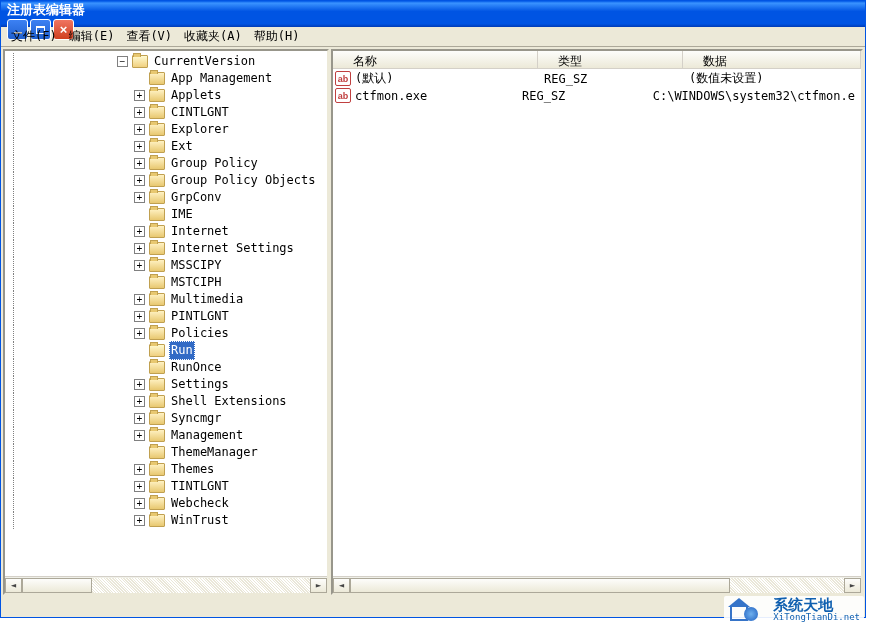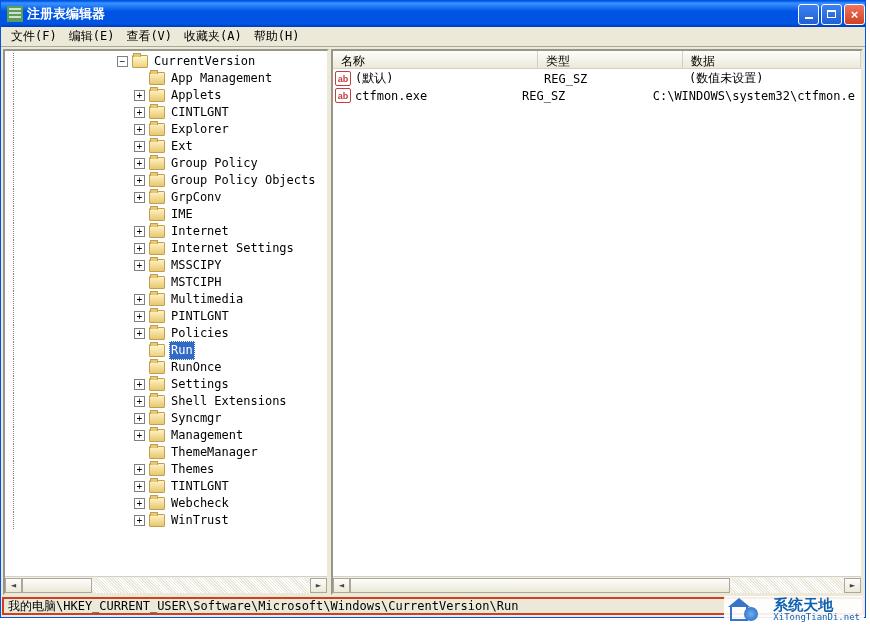--- a/index.html
+++ b/index.html
@@ -1,19 +1,19 @@
 <!DOCTYPE html>
 <html><head>
 <meta charset="utf-8">
 <style>
 * { box-sizing: border-box; margin: 0; padding: 0; }
 body { font-family: "SimSun", "宋体", monospace; font-size: 12px; background: #fff; width: 870px; height: 630px; position: relative; overflow: hidden; }
 
 .window { position: absolute; top: 0; left: 0; width: 866px; height: 618px; border: 1px solid #0054e3; background: #ece9d8; }
-.titlebar { height: 26px; background: linear-gradient(to bottom, #0058e6 0%, #3a93ff 8%, #0054e3 40%, #0054e3 88%, #003bb5 100%); display: flex; align-items: center; padding: 0 0 0 6px; color: #fff; font-weight: bold; }
+.titlebar { height: 26px; background: linear-gradient(to bottom, #0058e6 0%, #3a93ff 8%, #0054e3 40%, #0054e3 88%, #003bb5 100%); display: flex; padding: 0 0 0 6px; color: #fff; font-weight: bold; flex-direction: column; }
 .titlebar .icon { width: 16px; height: 16px; margin-right: 4px; background: #5a9e5a; position: relative; }
 .titlebar .icon::before { content:""; position:absolute; inset:2px; background: repeating-linear-gradient(to bottom,#cfe0cf 0 2px,#5a9e5a 2px 4px); }
 .titlebar .title { flex: 1; font-size: 13px; }
 .winbtns { display: flex; gap: 2px; }
 .winbtn { width: 21px; height: 21px; border: 1px solid #fff; border-radius: 3px; display: flex; align-items: center; justify-content: center; font-family: Arial; font-size: 12px; font-weight: bold; color: #fff; }
 .winbtn.min, .winbtn.max { background: linear-gradient(#3c81f3,#2060d0); }
 .winbtn.close { background: linear-gradient(#f07460,#d04020); }
 .winbtn.min span { display:block; width:8px; height:2px; background:#fff; margin-top:7px; }
 .winbtn.max span { display:block; width:9px; height:8px; border:1px solid #fff; border-top:2px solid #fff; }
 .winbtn.close span { font-size:13px; line-height:1; }
@@ -35,21 +35,21 @@
 .treelabel { padding: 0 2px; }
 .treelabel.selected { background:#316ac5; color:#fff; border:1px dotted #fff; padding:0 1px; }
 .indent { display:inline-block; height:17px; flex-shrink:0; }
 
 .hscrollbar { height:17px; background:#f0f0e8; border-top:1px solid #d4d0c8; display:flex; align-items:center; }
 .scrollbtn { width:17px; height:15px; background:linear-gradient(#fdfdfb,#ece9d8); border:1px solid #aca899; font-size:9px; text-align:center; line-height:13px; color:#444; }
 .scrolltrack { flex:1; background: repeating-linear-gradient(45deg,#eae7d8,#eae7d8 1px,#fff 1px,#fff 2px); height:15px; }
 .scrollthumb { width:70px; height:15px; background:linear-gradient(#fdfdfb,#ece9d8); border:1px solid #aca899; }
 
 .listheader { height: 18px; display:flex; background:linear-gradient(#fdfdfb,#ece9d8); border-bottom:1px solid #d4d0c8; }
-.listheader .col { border-right:1px solid #d4d0c8; padding:2px 8px; font-size:12px; }
+.listheader .col { border-right:1px solid #d4d0c8; padding:2px 20px; font-size:12px; }
 .col-name { width:205px; }
 .col-type { width:145px; }
 .col-data { flex:1; }
 
 .listbody { flex:1; padding:1px 0; }
 .listrow { display:flex; height:17px; align-items:center; }
 .listrow .cell { padding:0 6px; font-size:12px; white-space:nowrap; }
 .regicon { width:16px; height:15px; background:#fff; border:1px solid #c04040; border-radius:2px; margin-left:2px; margin-right:4px; position:relative; flex-shrink:0; display:flex; align-items:center; justify-content:center; }
 .regicon span { color:#c04040; font-size:9px; font-weight:bold; font-family:Arial; }
 
@@ -335,23 +335,20 @@
       <div class="hscrollbar">
         <div class="scrollbtn">◄</div>
         <div class="scrolltrack">
             <div class="scrollthumb" style="width:380px;margin-left:0"></div>
           </div>
         <div class="scrollbtn">►</div>
       </div>
     </div>
   </div>
 
-  <div class="statusbar">
-    <div class="statuspanel main">我的电脑\HKEY_CURRENT_USER\Software\Microsoft\Windows\CurrentVersion\Run</div>
-  </div>
 </div>
 
 <div class="watermark">
   <div class="logo">
     <div class="roof"></div>
       <div class="house"></div>
       <div class="globe"></div>
   </div>
   <div class="text">
     <span class="cn">系统天地</span>

